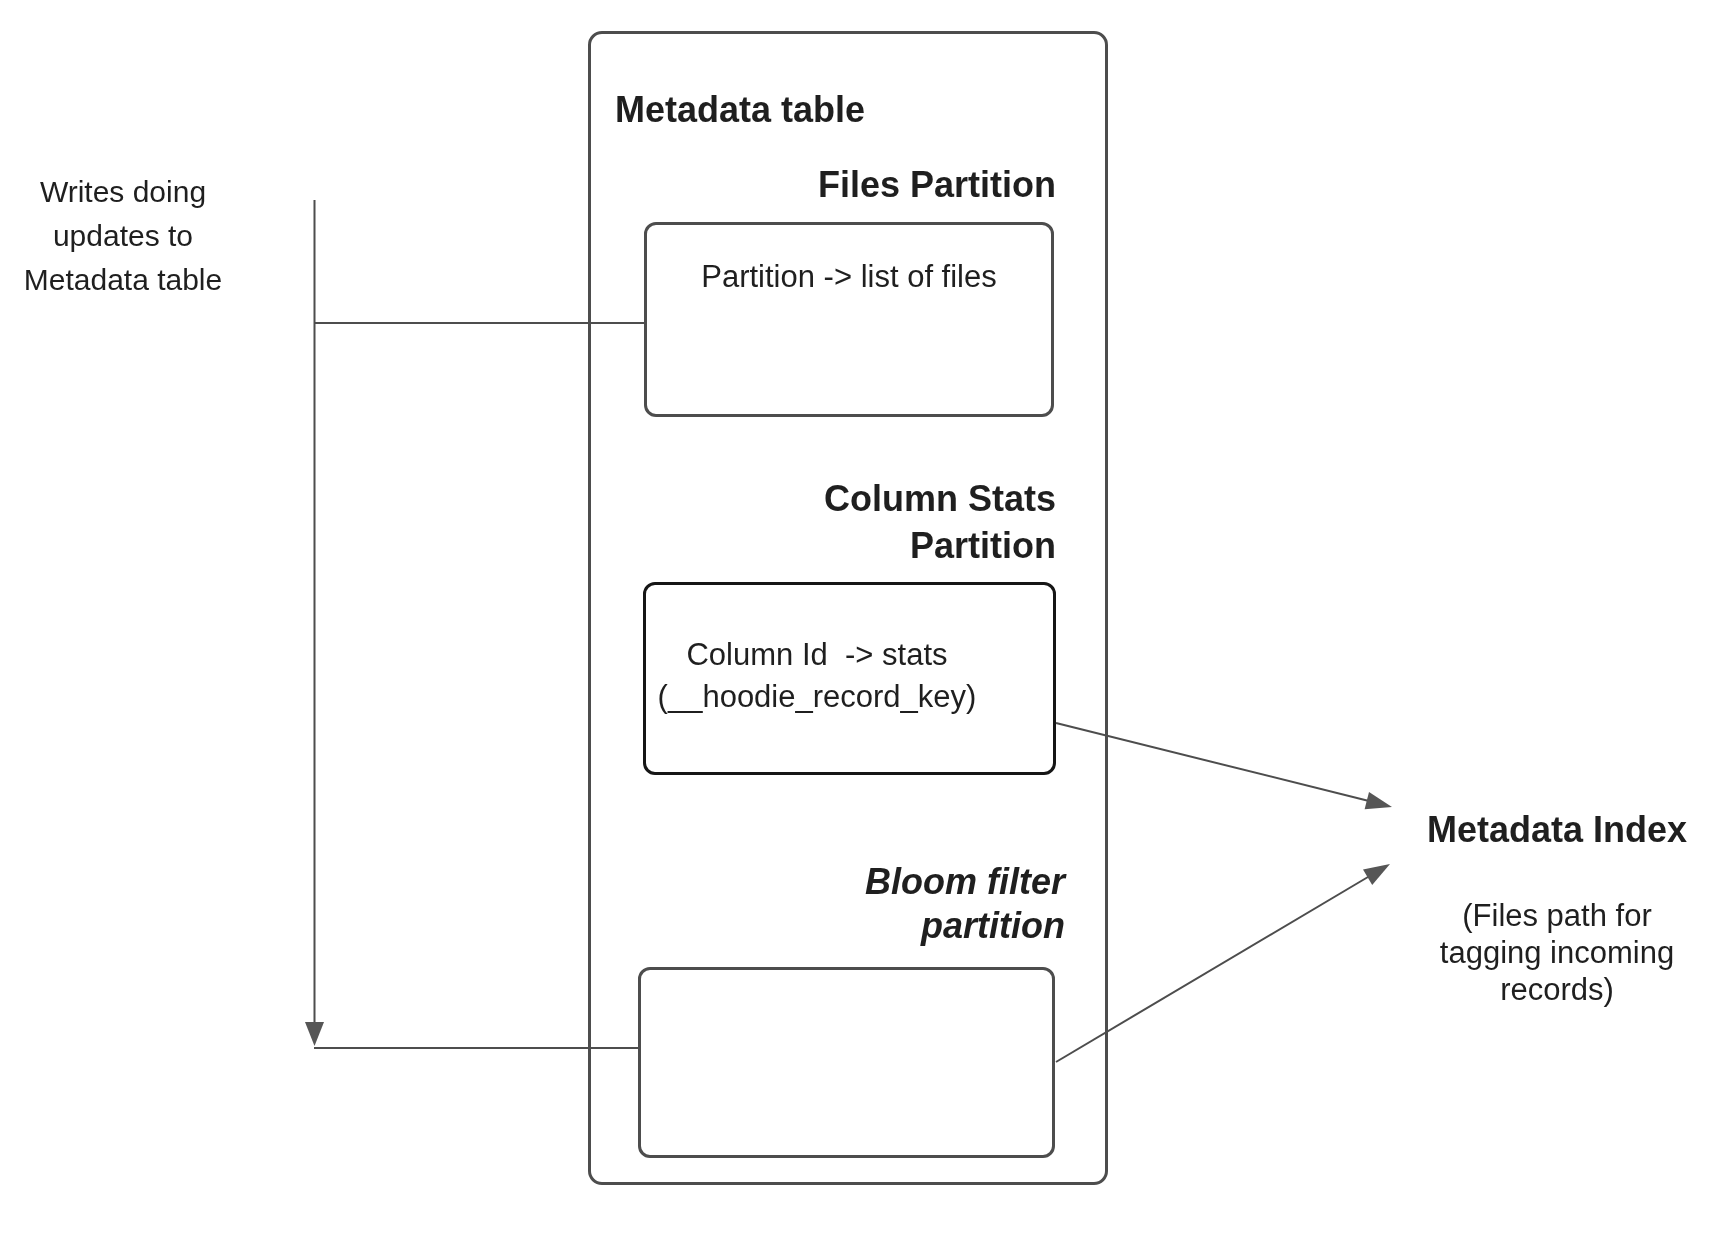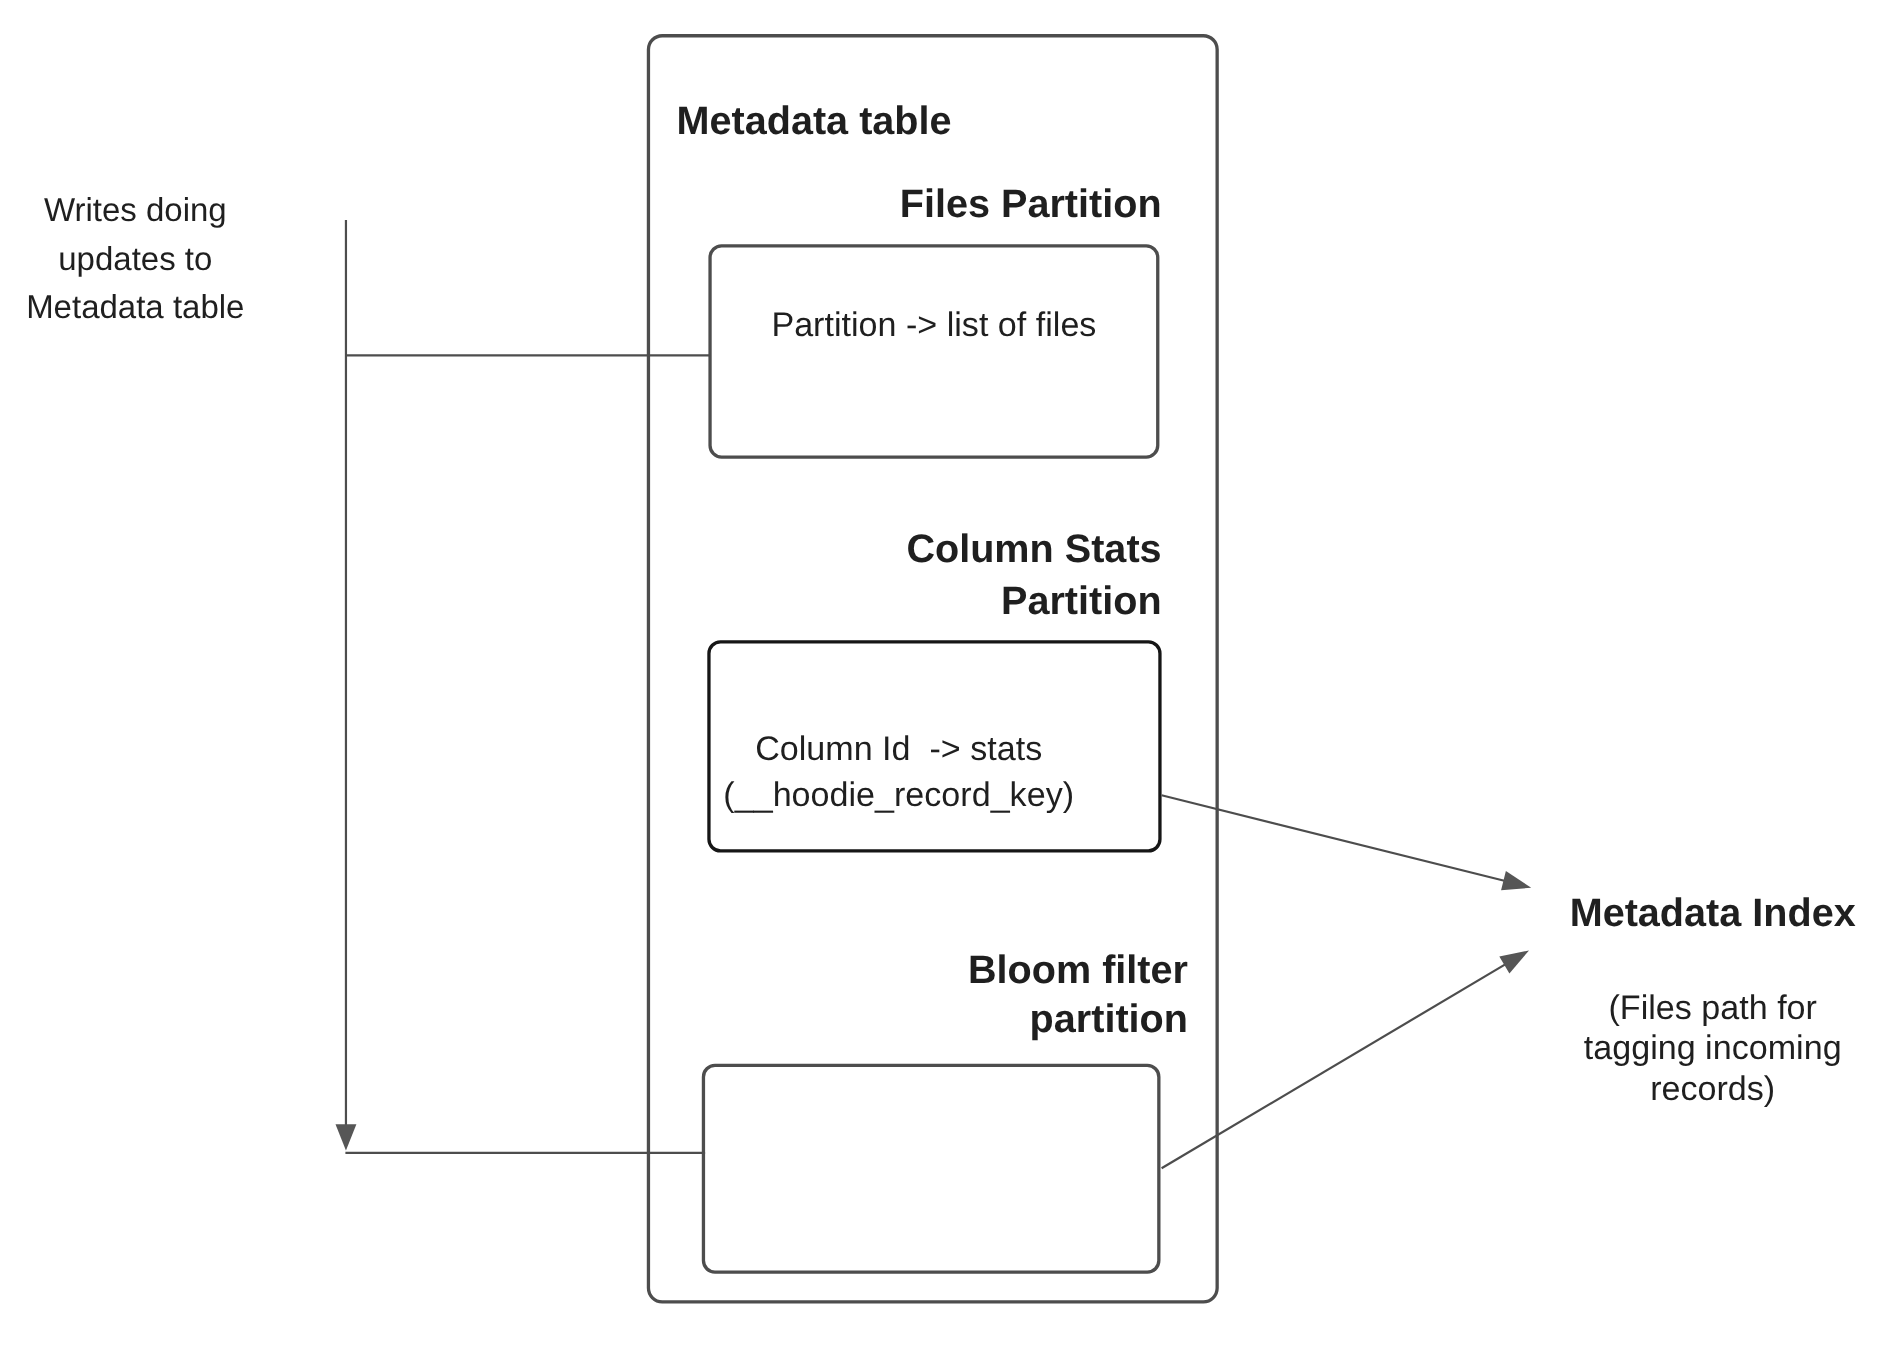--- a/index.html
+++ b/index.html
@@ -52,31 +52,31 @@
 Metadata table</div>
 
   <div class="box outer" style="left:588px; top:31px; width:520px; height:1154px;"></div>
 
   <div class="abs t-title" style="left:615px; top:88px;">Metadata table</div>
 
   <div class="abs center pre t-heading" style="left:640px; top:163px; width:416px;">Files Partition</div>
 
   <div class="box" style="left:644px; top:222px; width:410px; height:195px;"></div>
 
-  <div class="abs center pre t-body" style="left:644px; top:274px; width:410px;">Partition -&gt; list of files</div>
+  <div class="abs center pre t-body" style="left:644px; top:256px; width:410px;">Partition -&gt; list of files</div>
 
   <div class="abs center pre t-heading tall" style="left:640px; top:475px; width:416px;">Column Stats
 Partition</div>
 
   <div class="box emphasis" style="left:643px; top:582px; width:413px; height:193px;"></div>
 
-  <div class="abs center pre t-body" style="left:643px; top:634px; width:348px;margin-top:26px;">Column Id  -&gt; stats
+  <div class="abs center pre t-body" style="left:643px; top:634px; width:348px;">Column Id  -&gt; stats
 (__hoodie_record_key)</div>
 
-  <div class="abs center pre t-heading" style="left:664px; top:860px; width:416px;">Bloom filter
+  <div class="abs center pre t-heading" style="left:649px; top:860px; width:416px;font-style:italic;">Bloom filter
 partition</div>
 
   <div class="box" style="left:638px; top:967px; width:417px; height:191px;"></div>
 
 
   <div class="abs center pre t-title" style="left:1397px; top:808px; width:320px;">Metadata Index</div>
 
   <div class="abs center pre t-sub" style="left:1397px; top:897px; width:320px;">(Files path for
 tagging incoming
 records)</div>

